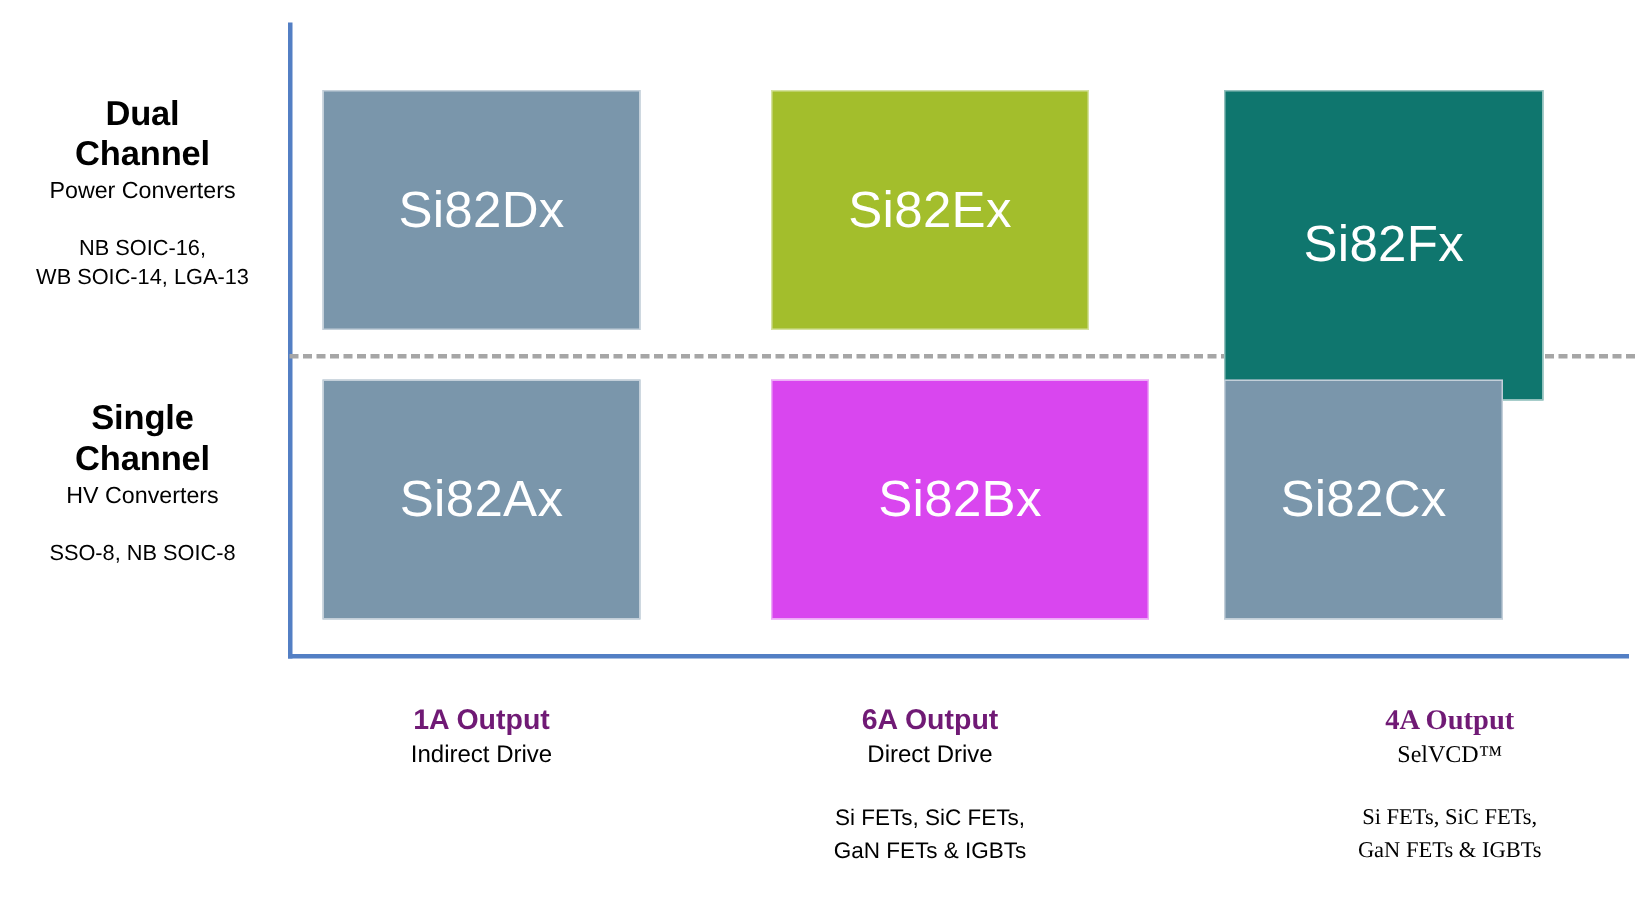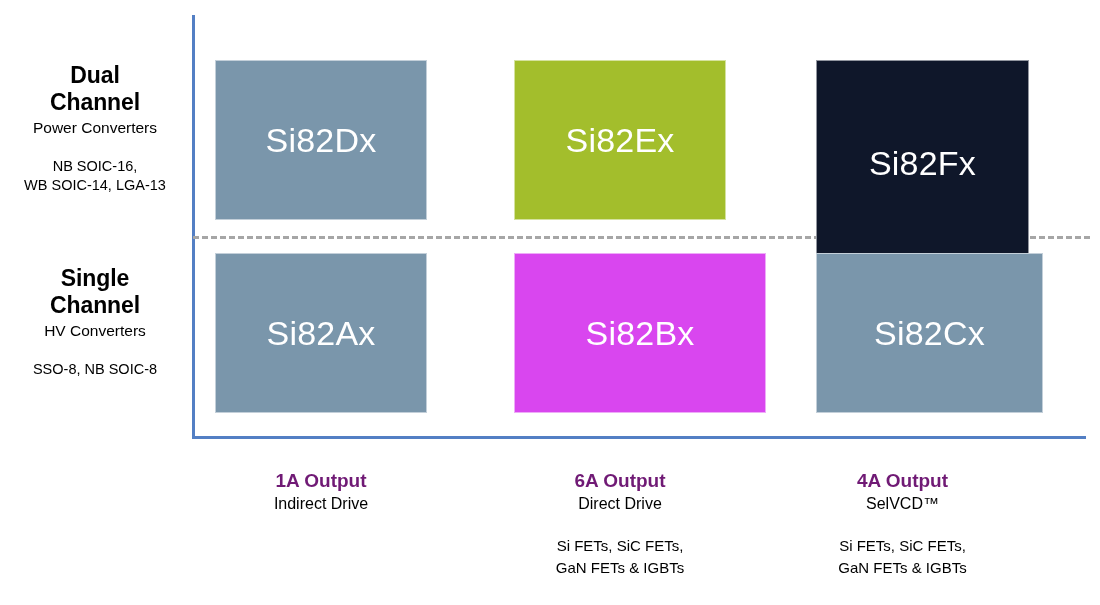--- a/index.html
+++ b/index.html
@@ -150,51 +150,51 @@
   </div>
 
   <div class="product-box" style="left:215px; top:60px; width:212px; height:160px; background:#7A96AB;">
     <span class="pb-label">Si82Dx</span>
   </div>
 
   <div class="product-box" style="left:514px; top:60px; width:212px; height:160px; background:#A3BE2C;">
     <span class="pb-label">Si82Ex</span>
   </div>
 
-  <div class="product-box" style="left:816px; top:60px; width:213px; height:207px; background:#0f172a;">
+  <div class="product-box" style="left:816px; top:60px; width:213px; height:207px; background:#0f766e;">
     <span class="pb-label">Si82Fx</span>
   </div>
 
   <div class="product-box" style="left:215px; top:253px; width:212px; height:160px; background:#7A96AB;">
     <span class="pb-label">Si82Ax</span>
   </div>
 
   <div class="product-box" style="left:514px; top:253px; width:252px; height:160px; background:#d946ef;">
     <span class="pb-label">Si82Bx</span>
   </div>
 
-  <div class="product-box" style="left:816px; top:253px; width:227px; height:160px; background:#7A96AB;">
+  <div class="product-box" style="left:816px; top:253px; width:186px; height:160px; background:#7A96AB;">
     <span class="pb-label">Si82Cx</span>
   </div>
 
   <div class="col-caption" style="left:215px; width:212px;">
     <div class="cc-title">1A Output</div>
     <div class="cc-sub">Indirect Drive</div>
   </div>
 
   <div class="col-caption" style="left:514px; width:212px;">
     <div class="cc-title">6A Output</div>
     <div class="cc-sub">Direct Drive</div>
     <div class="cc-tech">
       <div>Si FETs, SiC FETs,</div>
       <div>GaN FETs &amp; IGBTs</div>
     </div>
   </div>
 
-  <div class="col-caption" style="left:796px; width:213px;">
+  <div class="col-caption" style="left:860px; width:213px;font-family:Liberation Serif, serif;">
     <div class="cc-title">4A Output</div>
     <div class="cc-sub">SelVCD™</div>
     <div class="cc-tech">
       <div>Si FETs, SiC FETs,</div>
       <div>GaN FETs &amp; IGBTs</div>
     </div>
   </div>
 
 </div>
 

